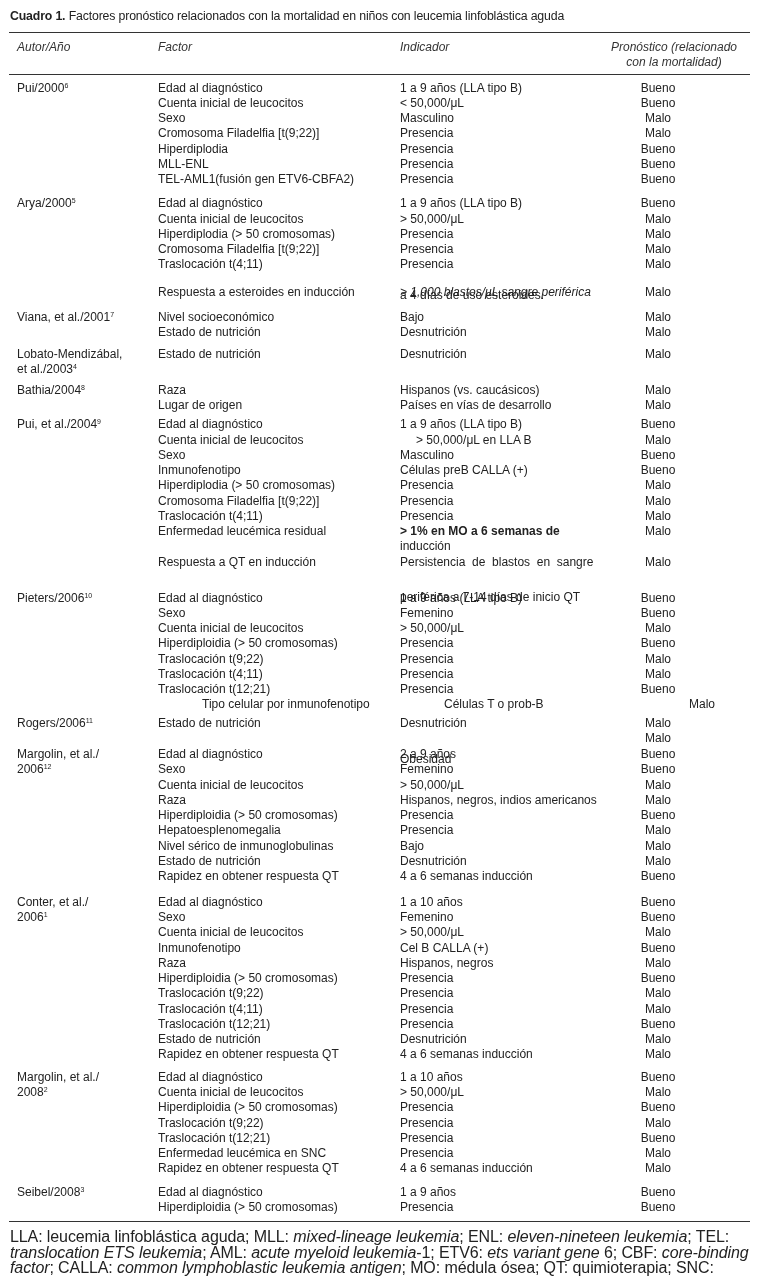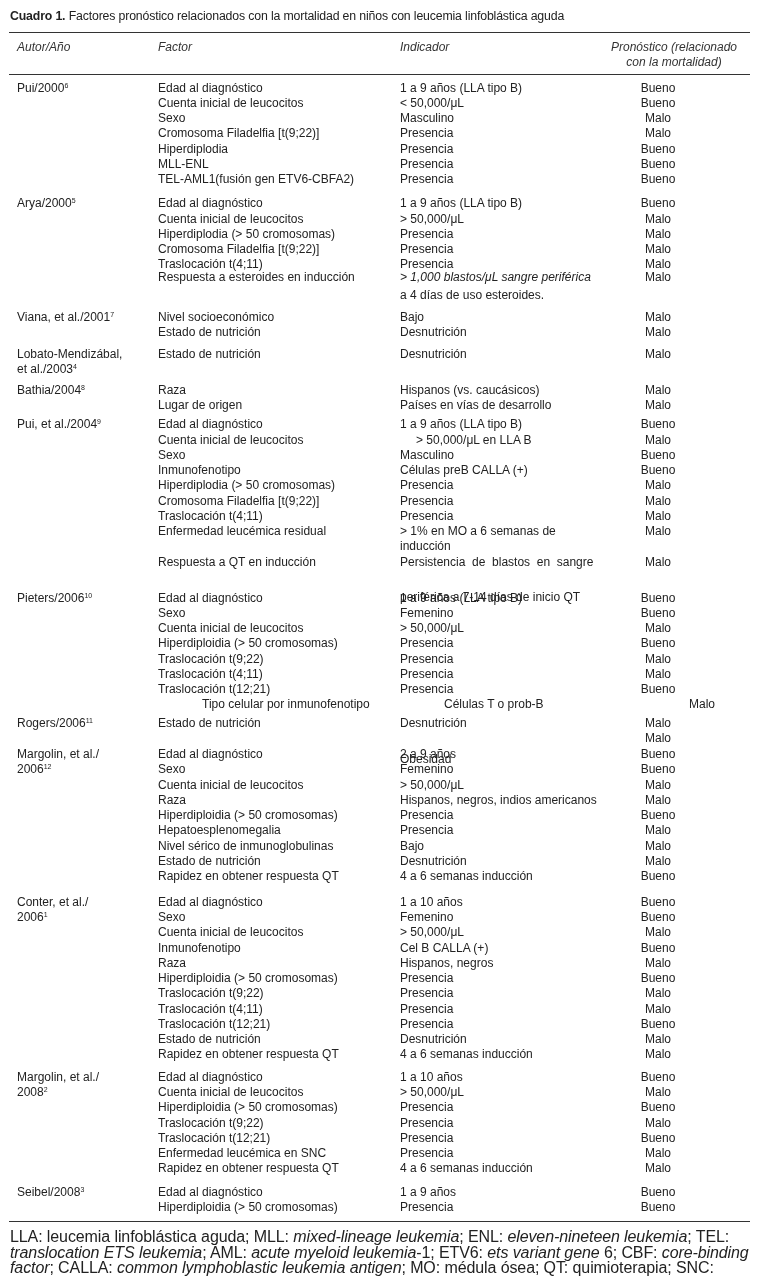--- a/index.html
+++ b/index.html
@@ -104,21 +104,21 @@
       <div class="row" style="top: 242px;">
         <span class="c-factor">Cromosoma Filadelfia [t(9;22)]</span>
         <span class="c-ind" style="white-space: pre;">Presencia</span>
         <span class="c-pro">Malo</span>
       </div>
       <div class="row" style="top: 257px;">
         <span class="c-factor">Traslocación t(4;11)</span>
         <span class="c-ind" style="white-space: pre;">Presencia</span>
         <span class="c-pro">Malo</span>
       </div>
-      <div class="row" style="top: 270px;">
+      <div class="row" style="top: 285px;">
         <span class="c-factor">Respuesta a esteroides en inducción</span>
         <span class="c-ind" style="white-space: pre; font-style: italic;">&gt; 1,000 blastos/μL sangre periférica</span>
         <span class="c-pro">Malo</span>
       </div>
       <div class="row" style="top: 288px;">
         <span class="c-ind" style="white-space: pre;">a 4 días de uso esteroides.</span>
       </div>
       <div class="row" style="top: 310px;">
         <span class="c-author">Viana, et al./2001<sup>7</sup></span>
         <span class="c-factor">Nivel socioeconómico</span>
@@ -181,21 +181,21 @@
         <span class="c-ind" style="white-space: pre;">Presencia</span>
         <span class="c-pro">Malo</span>
       </div>
       <div class="row" style="top: 509px;">
         <span class="c-factor">Traslocación t(4;11)</span>
         <span class="c-ind" style="white-space: pre;">Presencia</span>
         <span class="c-pro">Malo</span>
       </div>
       <div class="row" style="top: 524px;">
         <span class="c-factor">Enfermedad leucémica residual</span>
-        <span class="c-ind" style="white-space: pre;">&gt; 1% en MO a 6 semanas de</span>
+        <span class="c-ind" style="white-space: pre; font-weight: bold;">&gt; 1% en MO a 6 semanas de</span>
         <span class="c-pro">Malo</span>
       </div>
       <div class="row" style="top: 539px;">
         <span class="c-ind" style="white-space: pre;">inducción</span>
       </div>
       <div class="row" style="top: 555px;">
         <span class="c-factor">Respuesta a QT en inducción</span>
         <span class="c-ind" style="white-space: pre;">Persistencia  de  blastos  en  sangre</span>
         <span class="c-pro">Malo</span>
       </div>

